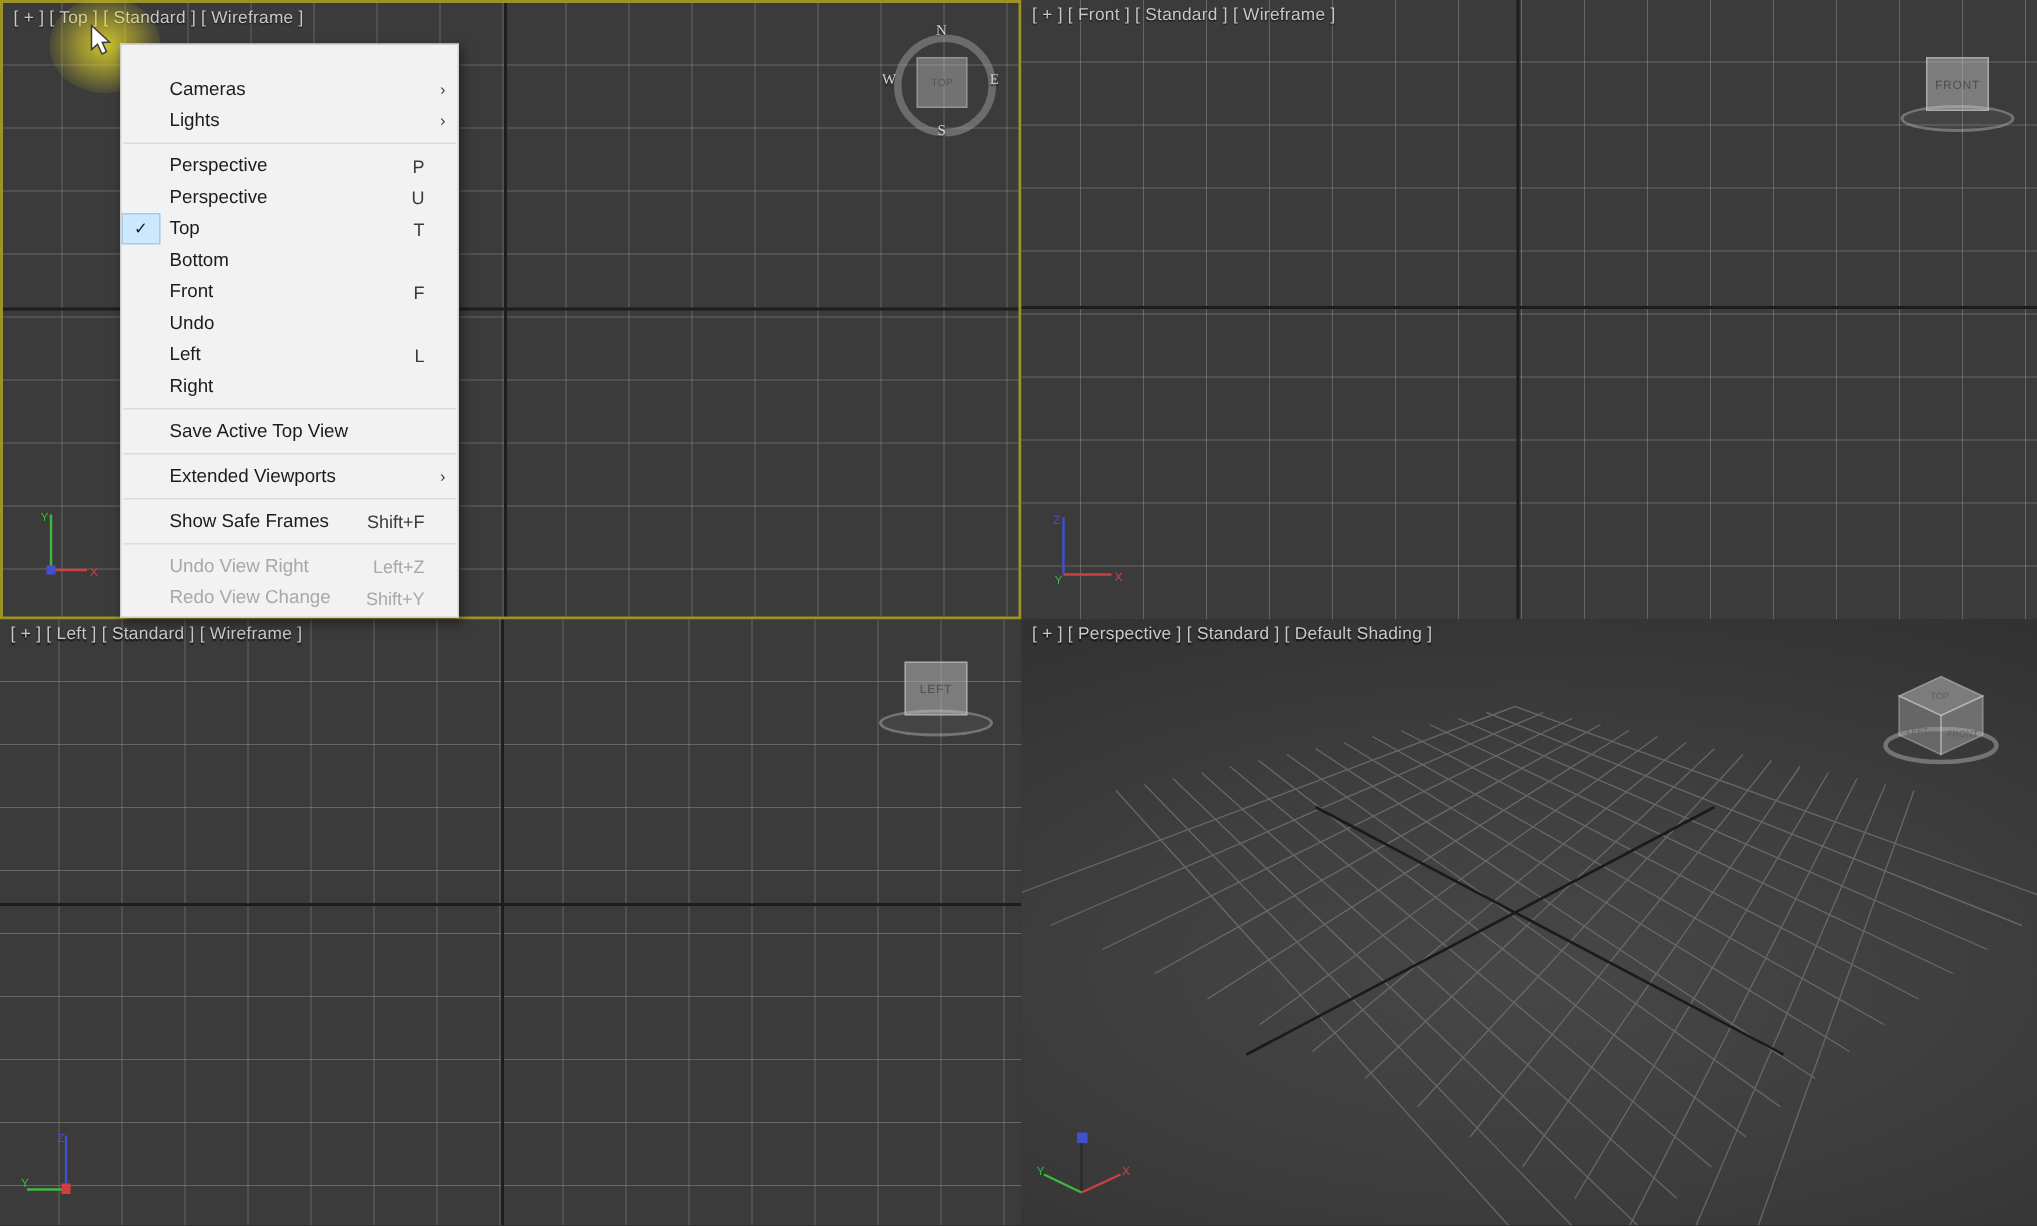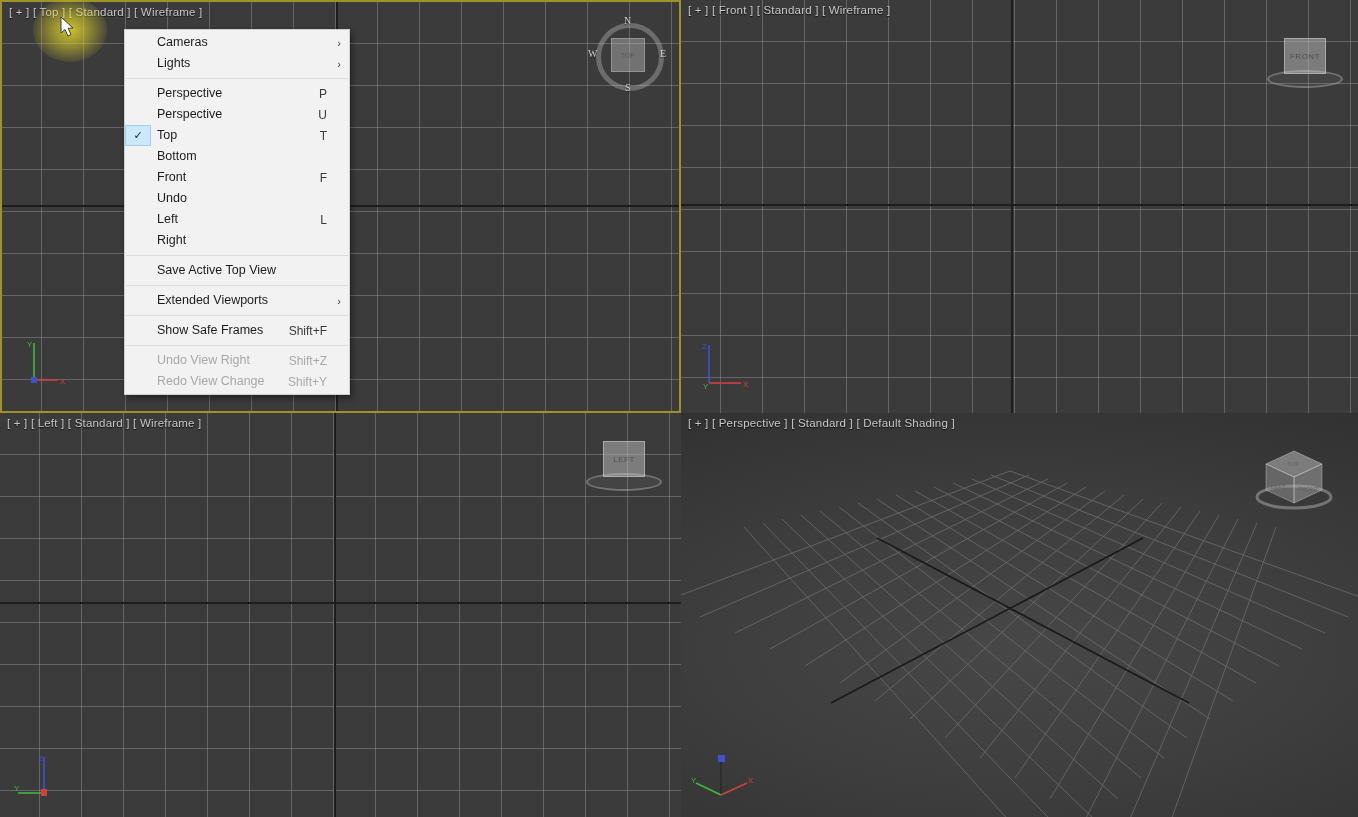--- a/index.html
+++ b/index.html
@@ -182,24 +182,23 @@
   
   .ctx-menu {
     position: absolute;
     left: 80px;
     top: 29px;
     width: 224px;
     background: #f2f2f2;
     border: 1px solid #cfcfcf;
     box-shadow: 2px 3px 7px rgba(0,0,0,0.45);
     z-index: 50;
-    padding: 2px 0 2px 0;
+    padding: 19px 0 2px 0;
     font-size: 12.5px;
     color: #1c1c1c;
-    margin-left: 44px;
   }
   .mi {
     display: flex;
     align-items: center;
     height: 21px;
     padding: 0 8px 0 0;
     position: relative;
     cursor: default;
   }
   .mi .mi-check {
@@ -484,21 +483,21 @@
       <div class="mi">
         <span class="mi-check"></span>
         <span class="mi-label">Show Safe Frames</span>
         <span class="mi-accel">Shift+F</span>
         <span class="mi-arrow"></span>
       </div>
       <div class="sep"></div>
       <div class="mi disabled">
         <span class="mi-check"></span>
         <span class="mi-label">Undo View Right</span>
-        <span class="mi-accel">Shift+Z</span>
+        <span class="mi-accel">Left+Z</span>
         <span class="mi-arrow"></span>
       </div>
       <div class="mi disabled">
         <span class="mi-check"></span>
         <span class="mi-label">Redo View Change</span>
         <span class="mi-accel">Shift+Y</span>
         <span class="mi-arrow"></span>
       </div>
     </div>
 

